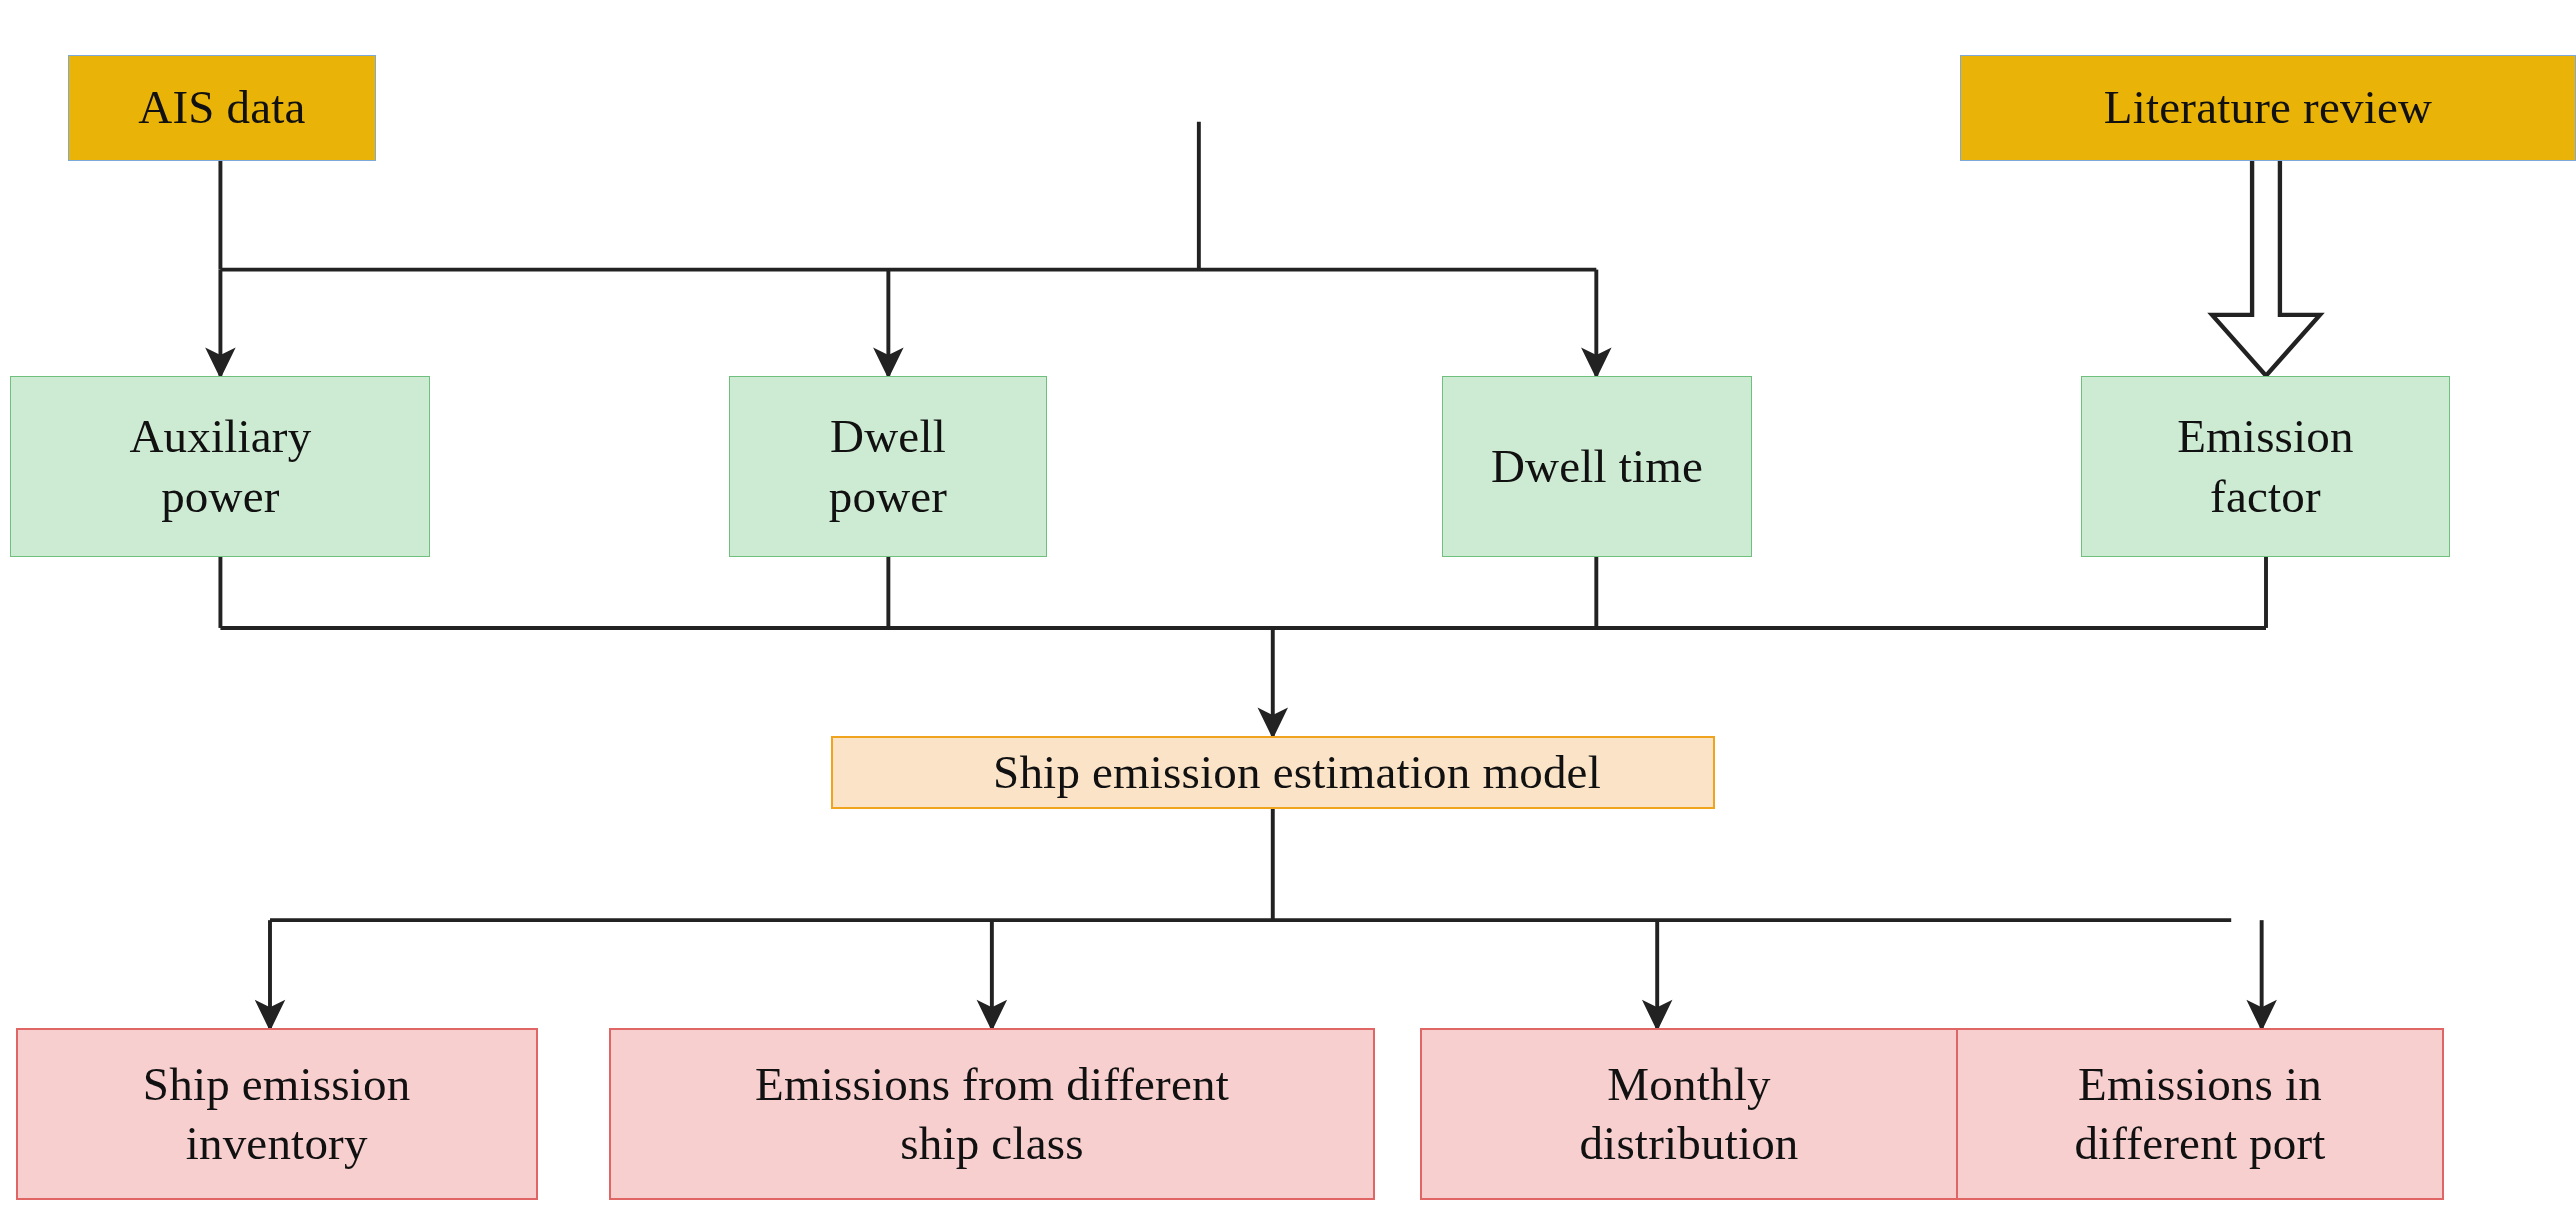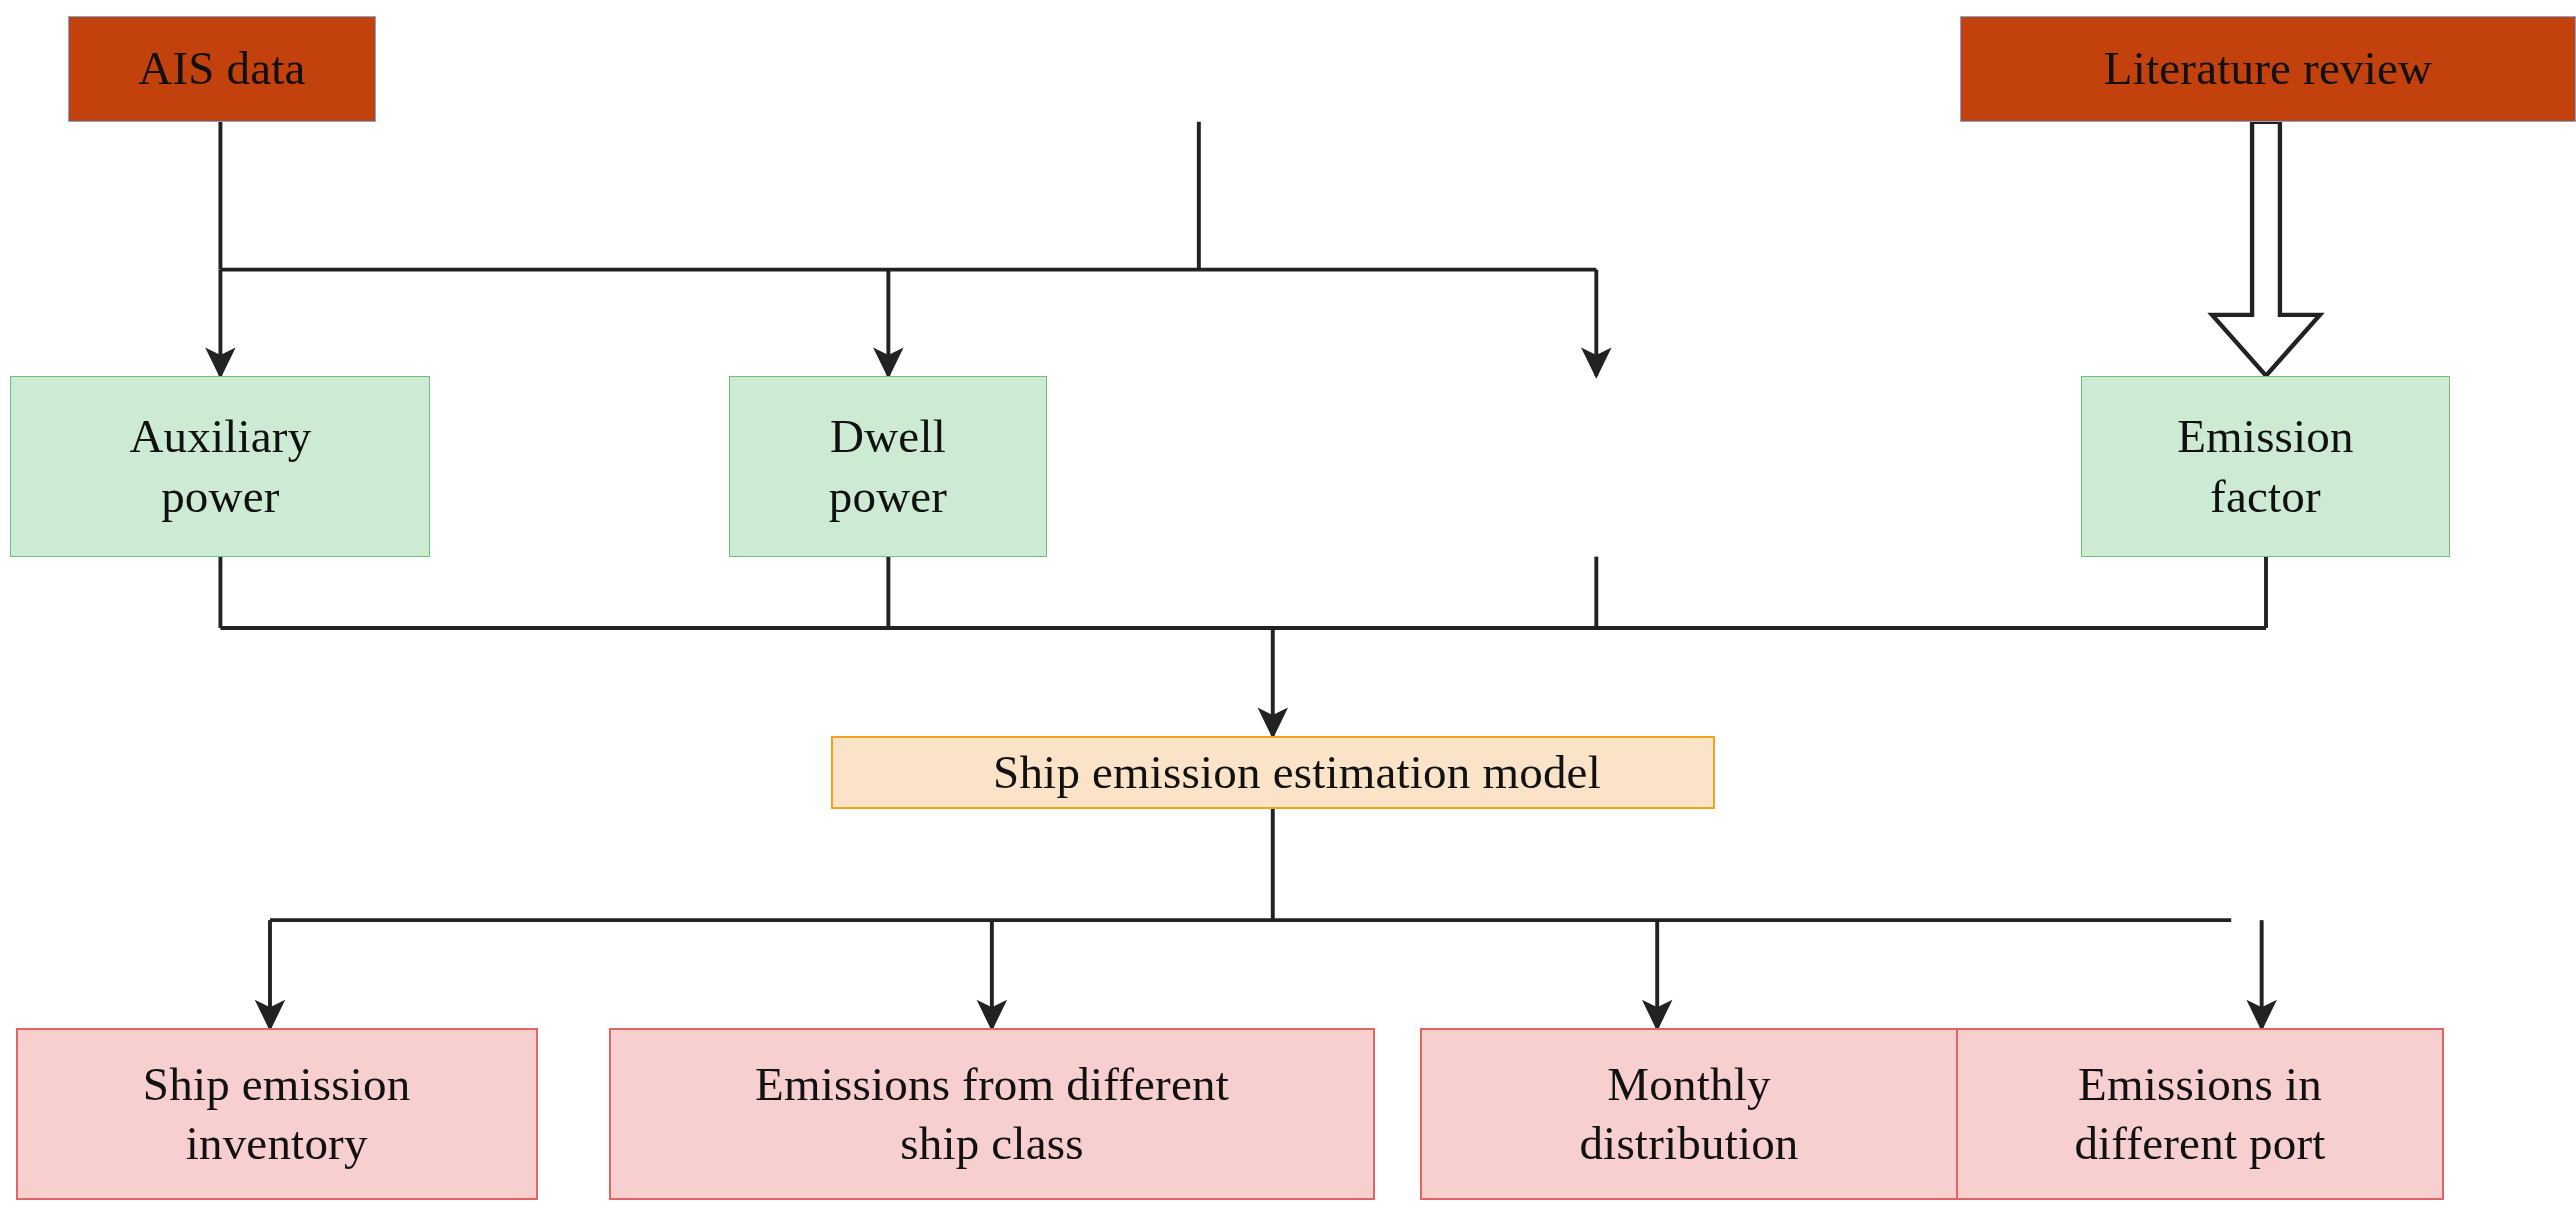--- a/index.html
+++ b/index.html
@@ -29,23 +29,24 @@
     display: flex;
     align-items: center;
     justify-content: center;
     text-align: center;
     color: #111111;
     line-height: 1.26;
     white-space: pre-line;
     letter-spacing: 0.2px;
   }
   .node-source {
-    background: #c2410c;
+    background: #eab308;
     border: 1.7px solid #7ca9d8;
     font-size: 47px;
+    margin-top: 39px;
   }
   .node-param {
     background: #cdead3;
     border: 1.7px solid #6fbf7d;
     font-size: 47px;
   }
   .node-model {
     background: #fbe3c8;
     border: 2.6px solid #f0a31d;
     font-size: 47px;
@@ -116,20 +117,23 @@
   <div class="node node-param" style="left:10.4px; top:376px; width:420px; height:181px;">
     <span>Auxiliary
 power</span>
   </div>
 
   <div class="node node-param" style="left:729px; top:376px; width:318px; height:181px;">
     <span>Dwell
 power</span>
   </div>
 
+  <div class="node node-param" style="left:1442px; top:376px; width:310px; height:181px;">
+    <span>Dwell time</span>
+  </div>
 
   <div class="node node-param" style="left:2081px; top:376px; width:369px; height:181px;">
     <span>Emission
 factor</span>
   </div>
 
   <div class="node node-model" style="left:831px; top:736px; width:884px; height:73px;padding-left:48px;">
     <span>Ship emission estimation model</span>
   </div>
 

